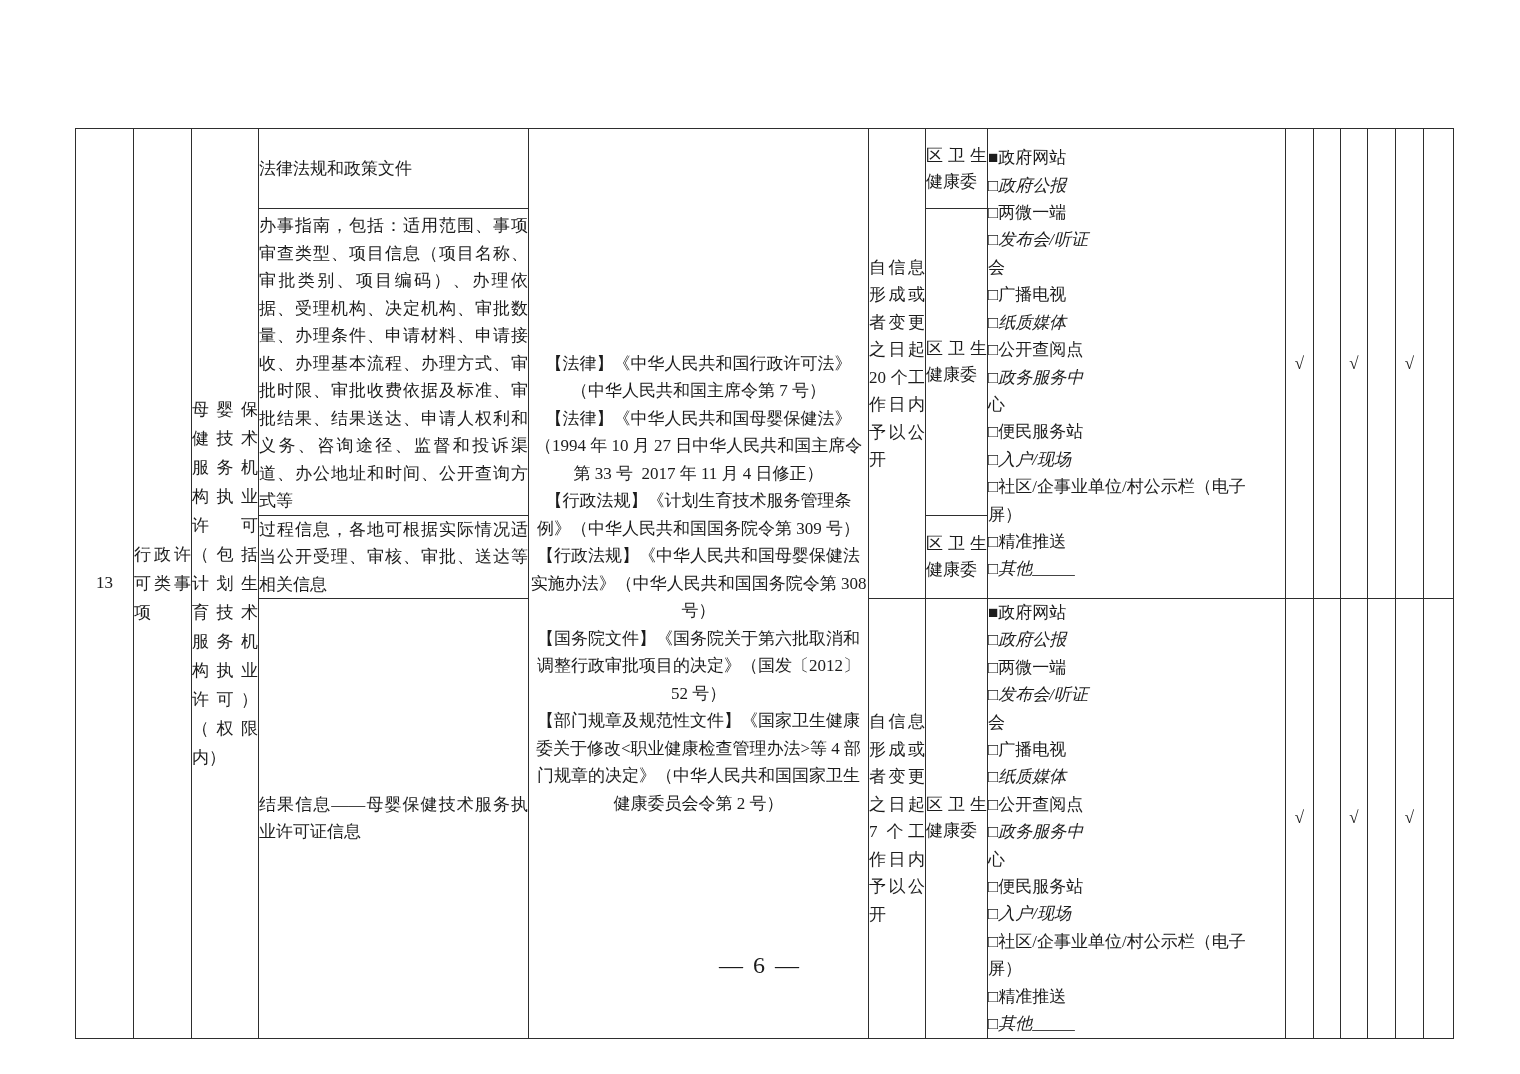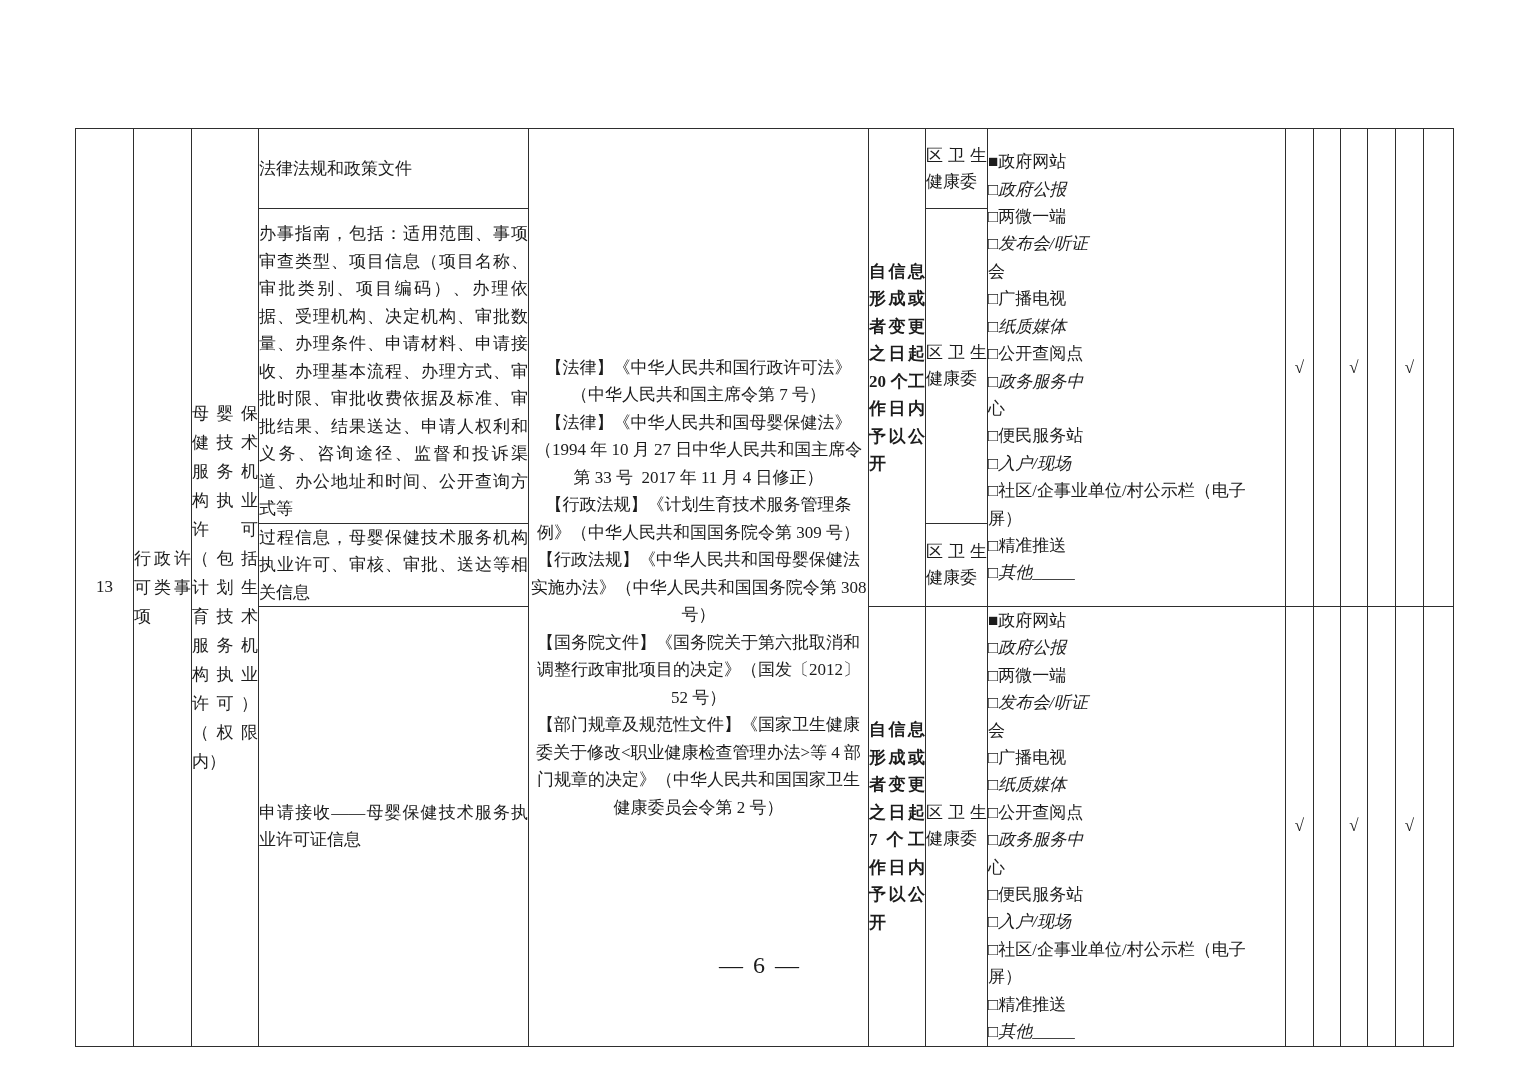--- a/index.html
+++ b/index.html
@@ -32,31 +32,31 @@
     text-align: justify; text-justify: inter-character; margin-top: 20px;
   }
   .c-item {
     padding: 0 7px; line-height: 29px;
     text-align: justify; text-justify: inter-character;
   }
   .c-info {
     padding: 2px 5px; line-height: 27.5px;
     text-align: justify; text-justify: inter-character;
   }
-  .c-info.v-top { vertical-align: top; padding-top: 11px; }
+  .c-info.v-top { vertical-align: top; padding-top: 3px; }
   .c-legal {
     padding: 2px 6px; line-height: 27.5px;
     white-space: pre-wrap;
     text-align: center;
     vertical-align: middle;
   }
   .c-dead {
     padding: 2px 3px; line-height: 27.5px;
     word-break: break-all;
-    text-align: justify; text-justify: inter-character; font-weight: bold;
+    text-align: justify; text-justify: inter-character;
   }
   .c-org {
     padding: 0 10px; line-height: 26px;
     text-align: justify; text-justify: inter-character;
   }
   .c-chan { padding: 2px 4px; vertical-align: middle; }
   .ch-line { display: flex; line-height: 27.4px; flex-direction: column; }
   .ch-left { flex: 0 0 auto; min-width: 172px; white-space: nowrap; }
   .ch-right { flex: 0 0 auto; white-space: nowrap; font-style: italic; }
   .c-check { text-align: center; font-size: 18px; }
@@ -161,25 +161,25 @@
     <td class="c-check" rowspan="3">√</td>
     <td class="c-check" rowspan="3"></td>
     <td class="c-check" rowspan="3">√</td>
     <td class="c-check" rowspan="3"></td>
   </tr>
   <tr style="height:304px">
     <td class="c-info v-top">办事指南，包括：适用范围、事项审查类型、项目信息（项目名称、审批类别、项目编码）、办理依据、受理机构、决定机构、审批数量、办理条件、申请材料、申请接收、办理基本流程、办理方式、审批时限、审批收费依据及标准、审批结果、结果送达、申请人权利和义务、咨询途径、监督和投诉渠道、办公地址和时间、公开查询方式等</td>
     <td class="c-org">区卫生健康委</td>
   </tr>
   <tr style="height:83px">
-    <td class="c-info">过程信息，母婴保健技术服务机构执业许可、审核、审批、送达等相关信息</td>
+    <td class="c-info">过程信息，各地可根据实际情况适当公开受理、审核、审批、送达等相关信息</td>
     <td class="c-org">区卫生健康委</td>
   </tr>
   <tr style="height:335px">
-    <td class="c-info">申请接收——母婴保健技术服务执业许可证信息</td>
+    <td class="c-info">结果信息——母婴保健技术服务执业许可证信息</td>
     <td class="c-dead">自信息形成或者变更之日起 7 个工作日内予以公开</td>
     <td class="c-org">区卫生健康委</td>
     <td class="c-chan">
       <div>
   <div class="ch-line">
     <span class="ch-left">■政府网站</span>
     <span class="ch-right">□政府公报</span>
   </div>
 
   <div class="ch-line">

